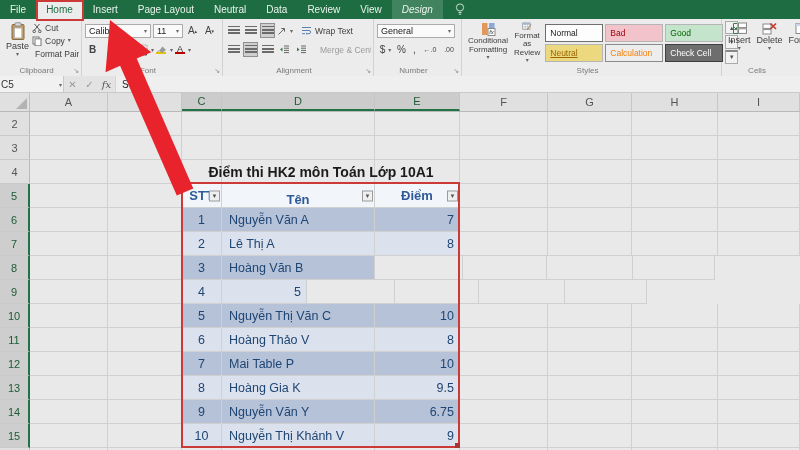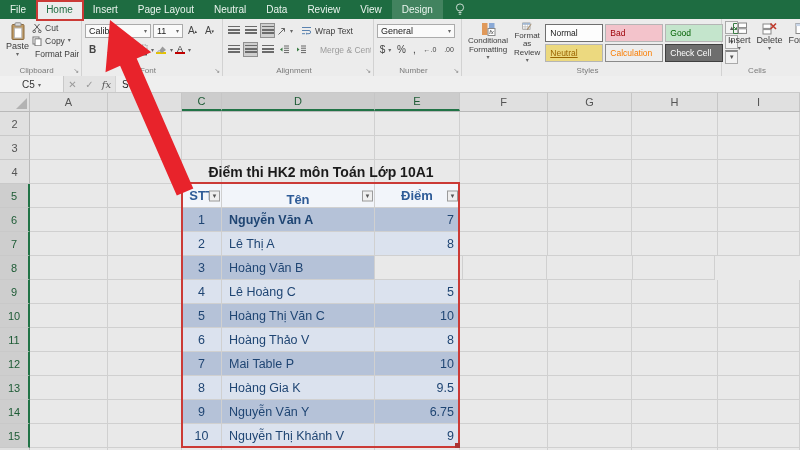--- a/index.html
+++ b/index.html
@@ -2,21 +2,21 @@
 <html><head>
 <meta charset="utf-8">
 <style>
   html,body{margin:0;padding:0;}
   .screen{position:relative;width:800px;height:450px;overflow:hidden;background:#86efac;
     font-family:"Liberation Sans","DejaVu Sans",sans-serif;-webkit-font-smoothing:antialiased;}
   
   .tabbar{position:absolute;left:0;top:0;width:800px;height:19px;background:#1e6c41;display:flex;align-items:stretch;}
   .rtab{display:flex;align-items:center;padding:0 10px;font-size:10px;color:#eaf4ee;cursor:default;white-space:nowrap;}
   .rtab.active{background:#ececec;color:#1e6c41;}
-  .rtab.contextual{background:rgba(255,255,255,0.16);}
+  .rtab.contextual{background:rgba(255,255,255,0.16);font-style:italic;}
   .tellme{display:flex;align-items:center;gap:5px;padding:0 12px;font-size:10px;color:rgba(255,255,255,0.78);}
   .homebox{position:absolute;left:36px;top:0px;width:44px;height:17px;border:2px solid #cb3a36;z-index:40;pointer-events:none;}
   
   .ribbon{position:absolute;left:0;top:19px;width:800px;height:57px;background:#ececec;border-bottom:1px solid #c4c4c4;display:flex;font-size:9px;color:#3d3d3d;}
   .rgroup{position:relative;border-right:1px solid #d2d2d2;padding:2px 2px 12px 3px;box-sizing:border-box;display:flex;}
   .glabel{position:absolute;bottom:1px;left:0;right:8px;text-align:center;font-size:8px;color:#7a7a7a;}
   .dlg{position:absolute;bottom:1px;right:2px;font-size:7px;color:#8a8a8a;}
   .g-clip{width:82px;}.g-font{width:141px;flex-direction:column;}
   .g-align{width:151px;flex-direction:column;}.g-num{width:88px;flex-direction:column;}
   .g-styles{width:260px;}.g-cells{width:78px;border-right:none;}
@@ -32,21 +32,21 @@
   .sb.on{background:#cfcfcf;border:1px solid #909090;}
   .bars{width:12px;height:9px;background:repeating-linear-gradient(to bottom,#6b6b6b 0 1.5px,transparent 1.5px 3.2px);}
   .redbar{display:block;width:10px;height:2.5px;background:#c00000;margin-top:-1px;}
   .ylwbar{display:block;width:10px;height:2.5px;background:#e6c300;margin-top:-1px;}
   .gallery{display:grid;grid-template-columns:repeat(3,58px);grid-auto-rows:18px;gap:2px;align-content:center;margin-left:2px;}
   .gtile{border:1px solid #b5b5b5;font-size:8.5px;display:flex;align-items:center;padding:0 4px;box-sizing:border-box;white-space:nowrap;overflow:hidden;background:#fff;}
   .gscroll{display:flex;flex-direction:column;justify-content:center;gap:1px;margin-left:2px;}
   .gsb{width:11px;height:12px;border:1px solid #aaa;background:#f2f2f2;font-size:6px;color:#555;display:flex;align-items:center;justify-content:center;}
   
   .fbar{position:absolute;left:0;top:76px;width:800px;height:17px;background:#e3e3e3;border-bottom:1px solid #c9c9c9;display:flex;align-items:center;font-size:10px;color:#333;box-sizing:border-box;}
-  .namebox{width:64px;height:100%;background:#f1f1f1;border-right:1px solid #c9c9c9;display:flex;align-items:center;justify-content:space-between;padding:0 22px;box-sizing:border-box;}
+  .namebox{width:64px;height:100%;background:#f1f1f1;border-right:1px solid #c9c9c9;display:flex;align-items:center;justify-content:space-between;padding:0 1px;box-sizing:border-box;}
   .fico{width:17px;text-align:center;color:#9a9a9a;font-size:10px;}
   .fx{font-family:"DejaVu Serif","Liberation Serif",serif;font-style:italic;color:#555;}
   .ffield{flex:1;height:100%;background:#efefef;border-left:1px solid #d5d5d5;display:flex;align-items:center;padding:0 6px;color:#222;}
   
   .colheads{position:absolute;left:0;top:93px;width:800px;height:19px;display:flex;background:#e0e0e0;border-bottom:1px solid #b9b9b9;box-sizing:border-box;font-size:11px;color:#555;}
   .corner{width:30px;position:relative;border-right:1px solid #c0c0c0;box-sizing:border-box;}
   .corner:after{content:"";position:absolute;right:2px;bottom:2px;border-left:11px solid transparent;border-bottom:11px solid #b3b3b3;}
   .chead{display:flex;align-items:center;justify-content:center;border-right:1px solid #c6c6c6;box-sizing:border-box;}
   .chead.sel{background:#cccccc;border-bottom:2px solid #217346;color:#1d5b35;}
   .sheetbody{position:absolute;left:0;top:112px;width:800px;height:338px;overflow:hidden;background:#e9e9e9;}
@@ -431,21 +431,21 @@
         <div class="cell" style="width: 88px;"></div>
         <div class="cell" style="width: 84px;"></div>
         <div class="cell" style="width: 86px;"></div>
         <div class="cell" style="width: 82px;"></div>
       </div>
       <div class="srow">
         <div class="rowhead sel">6</div>
         <div class="cell" style="width: 78px;"></div>
         <div class="cell" style="width: 74px;"></div>
         <div class="cell tdata band0 c-stt" style="width: 40px;">1</div>
-        <div class="cell tdata band0 c-name" style="width: 153px; font-weight: bold;">Nguyễn Văn A</div>
+        <div class="cell tdata band0 c-name" style="width: 153px;">Nguyễn Văn A</div>
         <div class="cell tdata band0 c-score" style="width: 85px;">7</div>
         <div class="cell" style="width: 88px;"></div>
         <div class="cell" style="width: 84px;"></div>
         <div class="cell" style="width: 86px;"></div>
         <div class="cell" style="width: 82px;"></div>
       </div>
       <div class="srow">
         <div class="rowhead sel">7</div>
         <div class="cell" style="width: 78px;"></div>
         <div class="cell" style="width: 74px;"></div>
@@ -466,33 +466,32 @@
         <div class="cell" style="width: 88px;"></div>
         <div class="cell" style="width: 84px;"></div>
         <div class="cell" style="width: 86px;"></div>
         <div class="cell" style="width: 82px;"></div>
       </div>
       <div class="srow">
         <div class="rowhead sel">9</div>
         <div class="cell" style="width: 78px;"></div>
         <div class="cell" style="width: 74px;"></div>
         <div class="cell tdata band1 c-stt" style="width: 40px;">4</div>
-        <div class="cell tdata band1 c-name" style="width: 153px;">Lê Hoàng C</div>
         <div class="cell tdata band1 c-score" style="width: 85px;">5</div>
         <div class="cell" style="width: 88px;"></div>
         <div class="cell" style="width: 84px;"></div>
         <div class="cell" style="width: 86px;"></div>
         <div class="cell" style="width: 82px;"></div>
       </div>
       <div class="srow">
         <div class="rowhead sel">10</div>
         <div class="cell" style="width: 78px;"></div>
         <div class="cell" style="width: 74px;"></div>
         <div class="cell tdata band0 c-stt" style="width: 40px;">5</div>
-        <div class="cell tdata band0 c-name" style="width: 153px;">Hoàng Thị Văn C</div>
+        <div class="cell tdata band0 c-name" style="width: 153px;">Nguyễn Thị Văn C</div>
         <div class="cell tdata band0 c-score" style="width: 85px;">10</div>
         <div class="cell" style="width: 88px;"></div>
         <div class="cell" style="width: 84px;"></div>
         <div class="cell" style="width: 86px;"></div>
         <div class="cell" style="width: 82px;"></div>
       </div>
       <div class="srow">
         <div class="rowhead sel">11</div>
         <div class="cell" style="width: 78px;"></div>
         <div class="cell" style="width: 74px;"></div>

